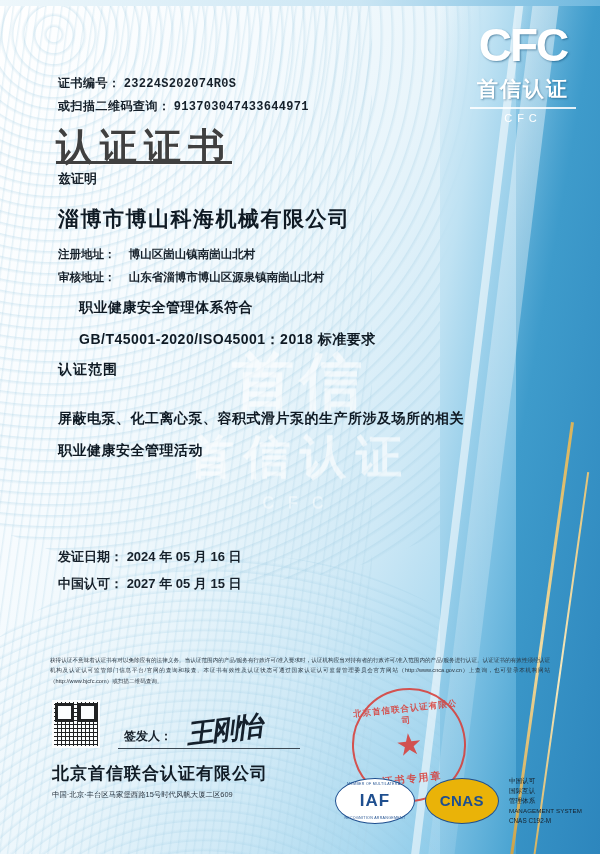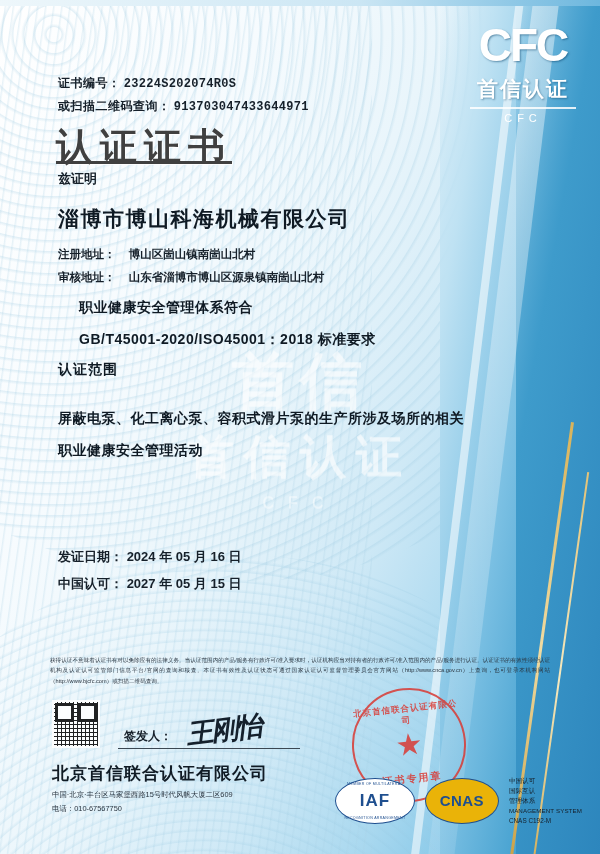--- a/index.html
+++ b/index.html
@@ -540,21 +540,20 @@
 
     <div class="seal">
       <div class="top-arc">北京首信联合认证有限公司</div>
       <div class="star">★</div>
       <div class="bottom-txt">证书专用章</div>
     </div>
 
     <div class="issuer">北京首信联合认证有限公司</div>
     <div class="issuer-addr">
       <div>中国·北京·丰台区马家堡西路15号时代风帆大厦二区609</div>
-      <div>电话：010-67567750</div>
     </div>
 
     <div class="logos">
       <div class="iaf">
         <div class="ring-top">MEMBER OF MULTILATERAL</div>
         <div class="big">IAF</div>
         <div class="ring-bot">RECOGNITION ARRANGEMENT</div>
       </div>
       <div class="cnas">CNAS</div>
       <div class="cnas-text">

